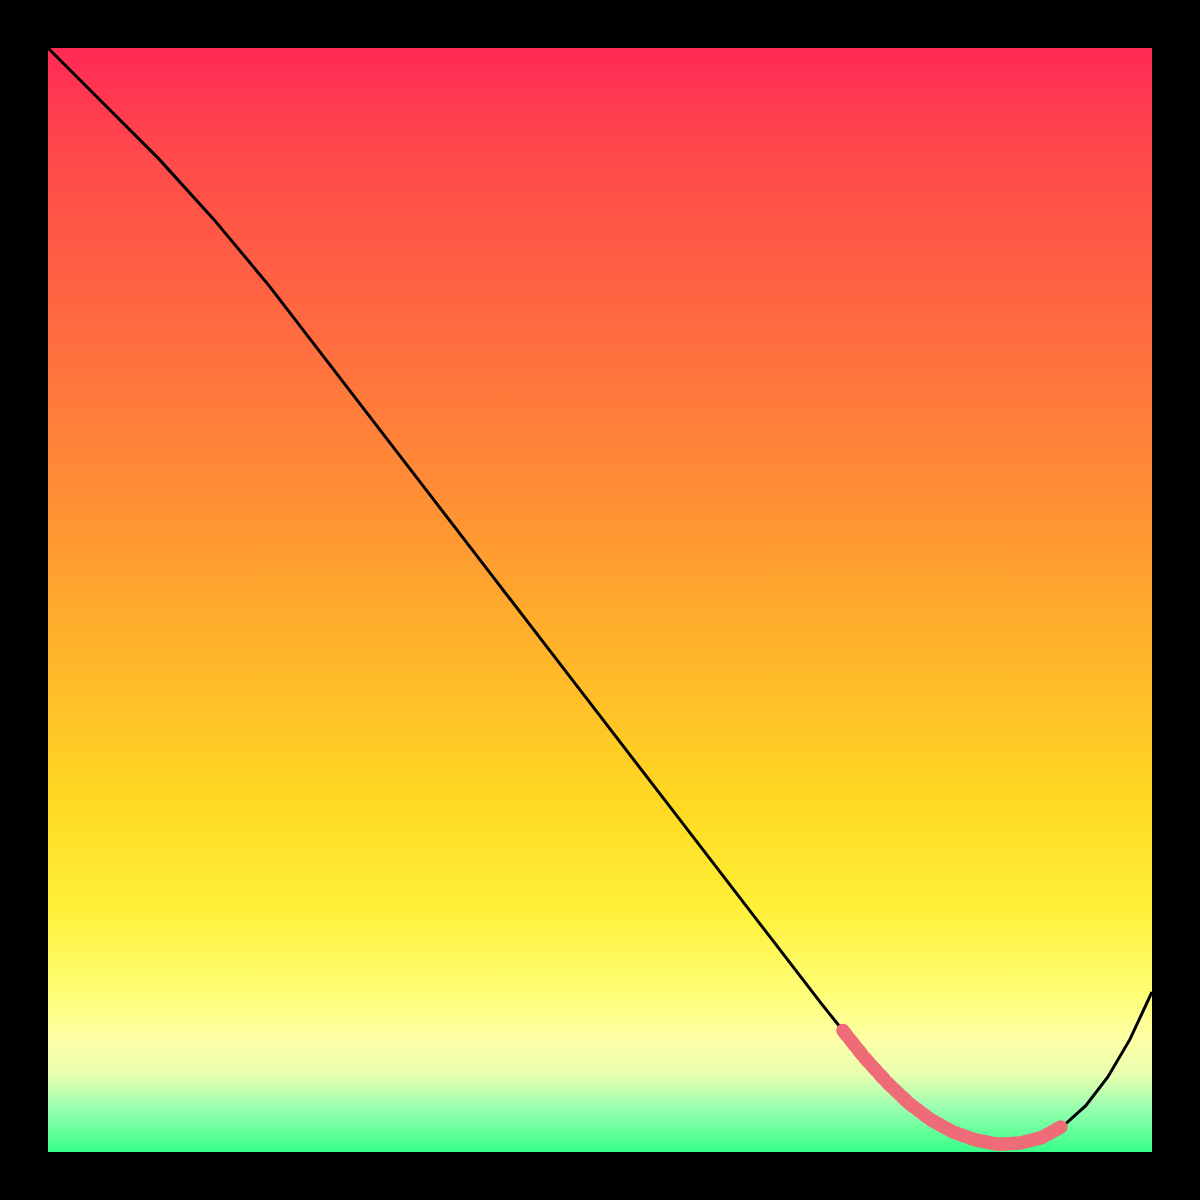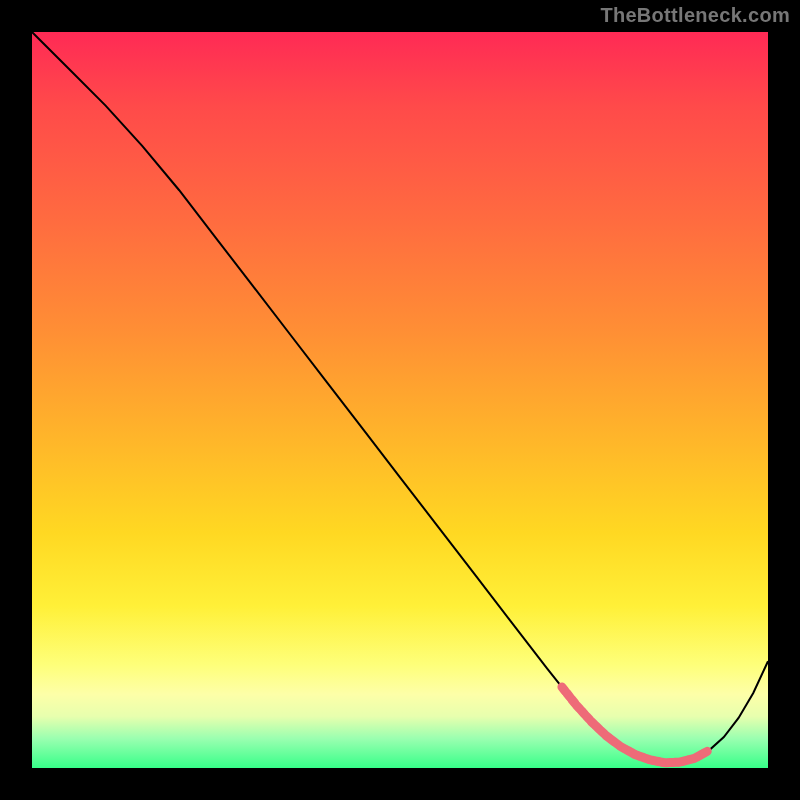--- a/index.html
+++ b/index.html
@@ -67,21 +67,20 @@
     stroke: #ee6b78;
     stroke-width: 9;
     stroke-linecap: round;
     fill: none;
   }
 </style>
 </head>
 <body>
 
 <div class="outer">
-  <div class="watermark">TheBottleneck.com</div>
   <div class="plot-area"></div>
   <svg class="curve" viewBox="0 0 736 736" preserveAspectRatio="none">
     <path id="main-curve" class="line-main" d="M0.00,0.00 L36.80,36.80 L73.60,73.60 L110.40,114.08 L147.20,158.24 L184.00,206.08 L220.80,253.92 L257.60,301.76 L294.40,349.60 L331.20,397.44 L368.00,445.28 L404.80,493.12 L441.60,540.96 L478.40,588.80 L515.20,636.64 L529.92,655.04 L544.64,673.44 L559.36,689.63 L574.08,703.62 L588.80,714.66 L603.52,722.75 L618.24,727.90 L632.96,730.85 L647.68,730.11 L662.40,726.43 L677.12,718.34 L691.84,705.09 L706.56,685.95 L721.28,660.93 L736.00,629.28 "></path>
     <g id="highlight-group">
         <line x1="529.92" y1="655.04" x2="532.96" y2="658.84" class="pink-dashed"></line>
         <line x1="534.83" y1="661.17" x2="537.87" y2="664.98" class="pink-dashed"></line>
         <line x1="539.73" y1="667.31" x2="542.78" y2="671.11" class="pink-dashed"></line>
         <line x1="544.64" y1="673.44" x2="547.68" y2="676.79" class="pink-dashed"></line>
         <line x1="549.55" y1="678.84" x2="552.59" y2="682.18" class="pink-dashed"></line>
         <line x1="554.45" y1="684.23" x2="557.50" y2="687.58" class="pink-dashed"></line>

